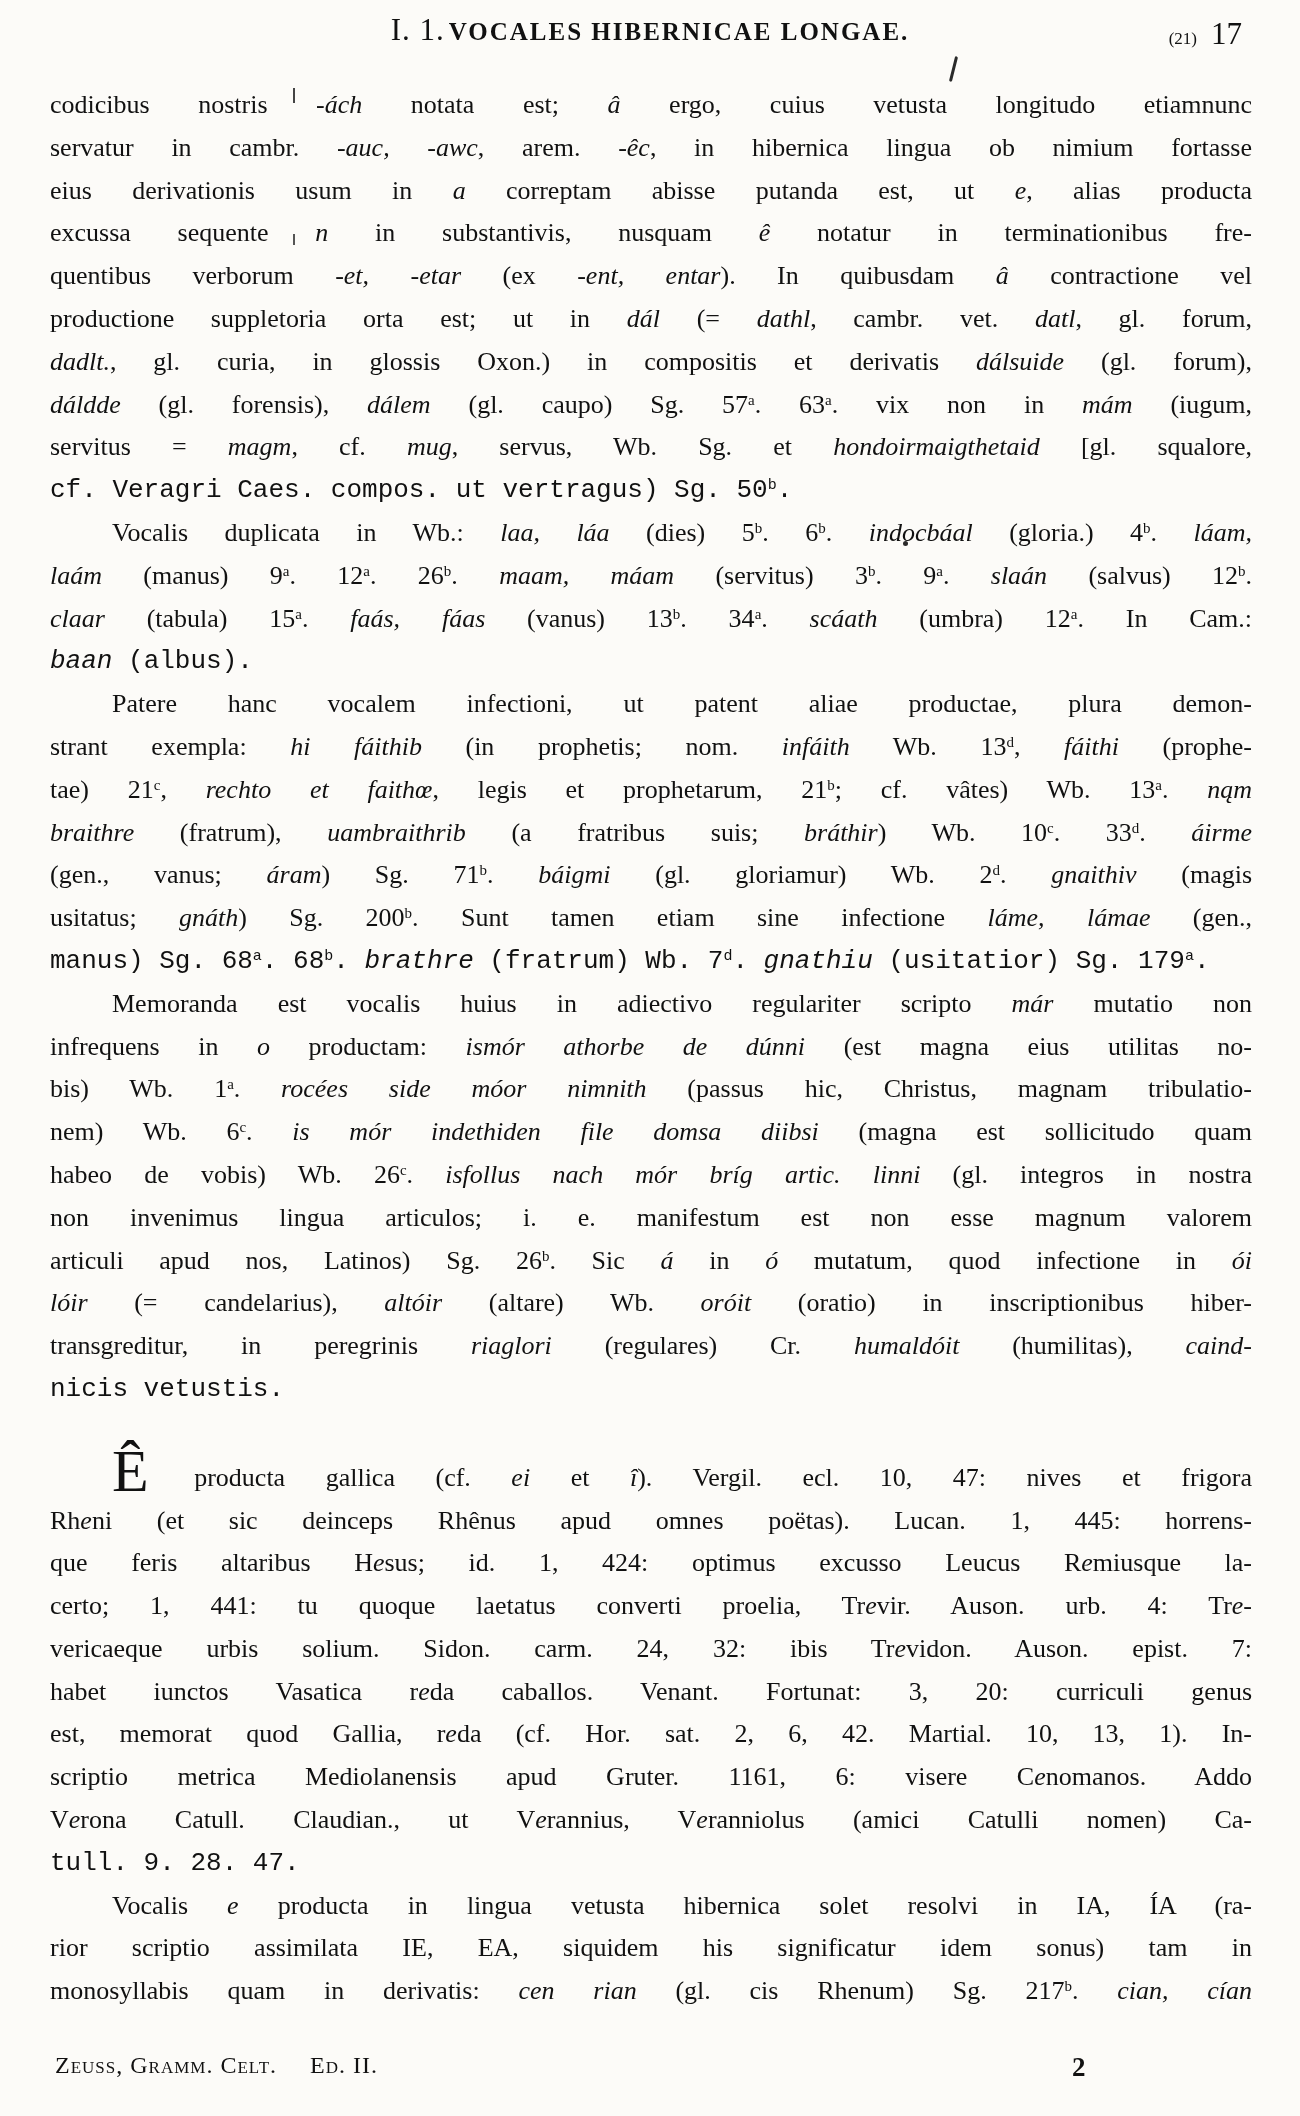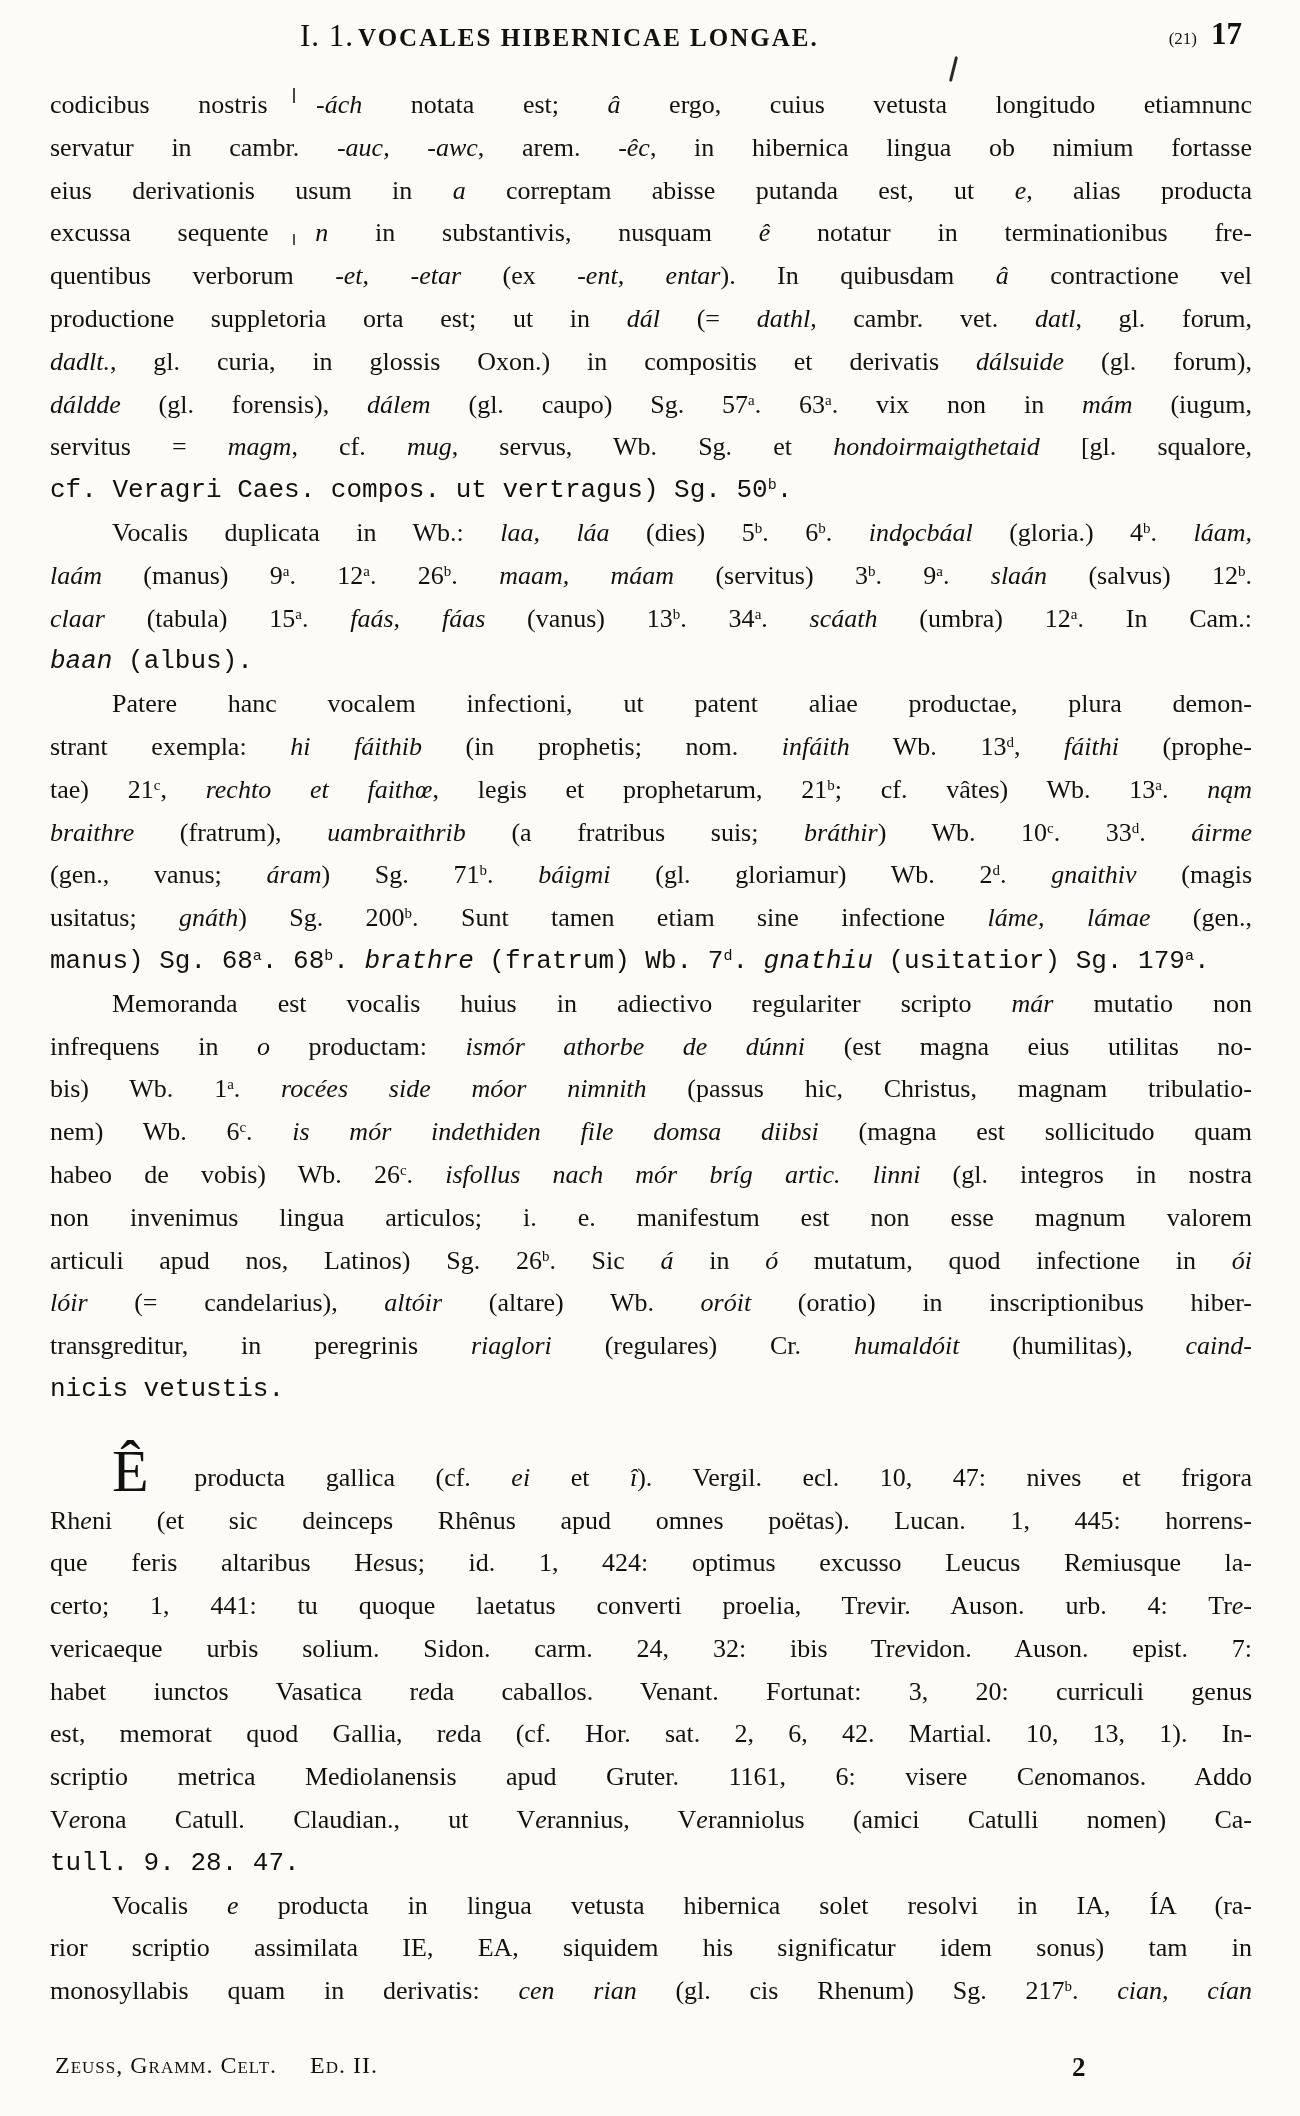--- a/index.html
+++ b/index.html
@@ -3,26 +3,26 @@
 <meta charset="utf-8">
 <style>
   html,body{margin:0;padding:0;background:#e8e8e6;}
   .page{
     position:relative;width:1300px;height:2116px;margin:0 auto;
     background:#fcfbf8;color:#111;
     font-family:"Liberation Serif","DejaVu Serif",serif;
     overflow:hidden;
   }
   
-  .h-title{position:absolute;top:18px;left:300px;width:700px;white-space:nowrap;}
+  .h-title{position:absolute;top:12px;left:300px;width:700px;text-align:center;white-space:nowrap;}
   .h-sec{font-size:31px;letter-spacing:1px;}
   .h-caps{font-size:25px;font-weight:bold;letter-spacing:2px;}
   .h-ref{position:absolute;top:16px;right:58px;white-space:nowrap;}
   .h-pmark{font-size:17px;}
-  .h-pnum{font-size:31px;font-weight:bold;margin-left:10px;}
+  .h-pnum{font-size:31px;font-weight:normal;margin-left:10px;}
   
   .bodytext{position:absolute;left:50px;top:84px;width:1202px;}
   .line{
     height:42.8px;line-height:42.8px;font-size:26px;
     text-align:justify;text-align-last:justify;
     overflow:visible;white-space:nowrap;
   }
   .line.last{text-align-last:left;font-family:Liberation Mono, monospace;}
   .line.ind{text-indent:62px;}
   .line.gap{margin-top:46px;}

